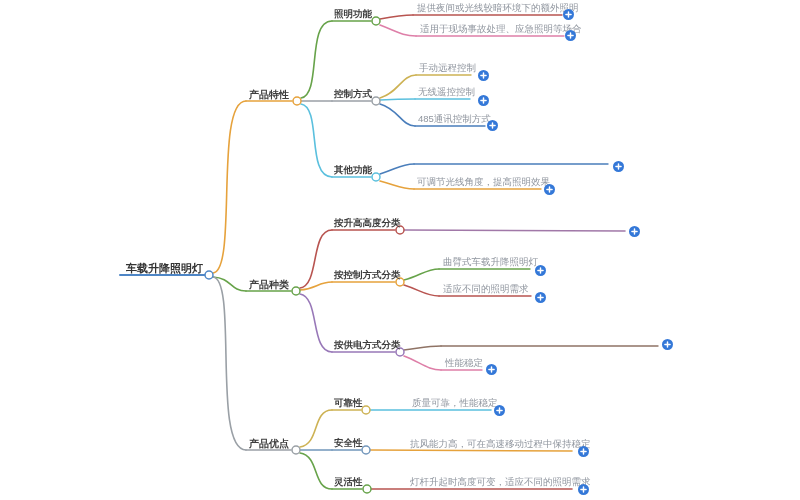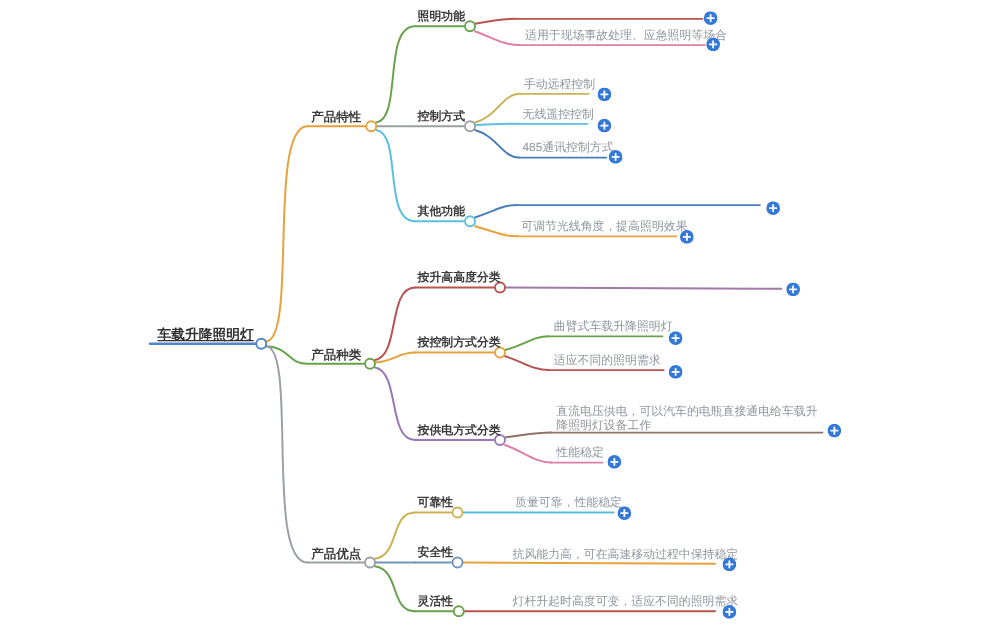--- a/index.html
+++ b/index.html
@@ -1,20 +1,20 @@
 <!DOCTYPE html>
 <html><head>
 <meta charset="utf-8">
 <style>
   html,body{margin:0;padding:0;background:#fff;}
   .canvas{position:relative;width:800px;height:500px;background:#fff;overflow:hidden;
           font-family:"Liberation Sans","DejaVu Sans",sans-serif;}
   .canvas svg.wires{position:absolute;left:0;top:0;}
   .lbl{position:absolute;white-space:nowrap;line-height:1.15;cursor:default;}
-  .root{font-size:11px;font-weight:bold;color:#333;text-decoration:underline;}
+  .root{font-size:11px;font-weight:bold;color:#333;}
   .l1{font-size:10px;font-weight:bold;color:#3d3d3d;text-align:right;}
   .l2{font-size:9.5px;font-weight:bold;color:#3d3d3d;}
   .leaf{font-size:9.5px;font-weight:normal;color:#8f959e;}
   .wrap2{white-space:normal;width:218px;line-height:10.5px;}
   .link-icon{position:absolute;width:11px;height:11px;display:block;}
   .link-icon svg{display:block;}
 </style>
 </head>
 <body>
 
@@ -116,28 +116,28 @@
   <div class="lbl l2" style="left:334px;top:9px">照明功能</div>
   <div class="lbl l2" style="left:334px;top:89px">控制方式</div>
   <div class="lbl l2" style="left:334px;top:165px">其他功能</div>
   <div class="lbl l2" style="left:334px;top:218px">按升高高度分类</div>
   <div class="lbl l2" style="left:334px;top:270px">按控制方式分类</div>
   <div class="lbl l2" style="left:334px;top:340px">按供电方式分类</div>
   <div class="lbl l2" style="left:334px;top:398px">可靠性</div>
   <div class="lbl l2" style="left:334px;top:438px">安全性</div>
   <div class="lbl l2" style="left:334px;top:477px">灵活性</div>
 
+  <div class="lbl leaf" style="left:417px;top:3px">提供夜间或光线较暗环境下的额外照明</div>
   <div class="lbl leaf" style="left:420px;top:24px">适用于现场事故处理、应急照明等场合</div>
   <div class="lbl leaf" style="left:419px;top:63px">手动远程控制</div>
   <div class="lbl leaf" style="left:418px;top:87px">无线遥控控制</div>
   <div class="lbl leaf" style="left:418px;top:114px">485通讯控制方式</div>
   <div class="lbl leaf" style="left:417px;top:177px">可调节光线角度，提高照明效果</div>
   <div class="lbl leaf" style="left:443px;top:257px">曲臂式车载升降照明灯</div>
   <div class="lbl leaf" style="left:443px;top:284px">适应不同的照明需求</div>
-  <div class="lbl leaf wrap2" style="left:445px;top:325px">直流电压供电，可以汽车的电瓶直接通电给车载升降照明灯设备工作</div>
   <div class="lbl leaf" style="left:445px;top:358px">性能稳定</div>
   <div class="lbl leaf" style="left:412px;top:398px">质量可靠，性能稳定</div>
   <div class="lbl leaf" style="left:410px;top:477px">灯杆升起时高度可变，适应不同的照明需求</div>
   <div class="lbl leaf" style="left:410px;top:439px">抗风能力高，可在高速移动过程中保持稳定</div>
 
   <span class="link-icon" style="left:563px;top:9px">
       <svg width="11" height="11" viewBox="0 0 12 12">
         <circle cx="6" cy="6" r="6" fill="#3478d8"></circle>
         <path d="M6 3.2 V8.8 M3.2 6 H8.8" stroke="#fff" stroke-width="1.6" stroke-linecap="round"></path>
       </svg>

